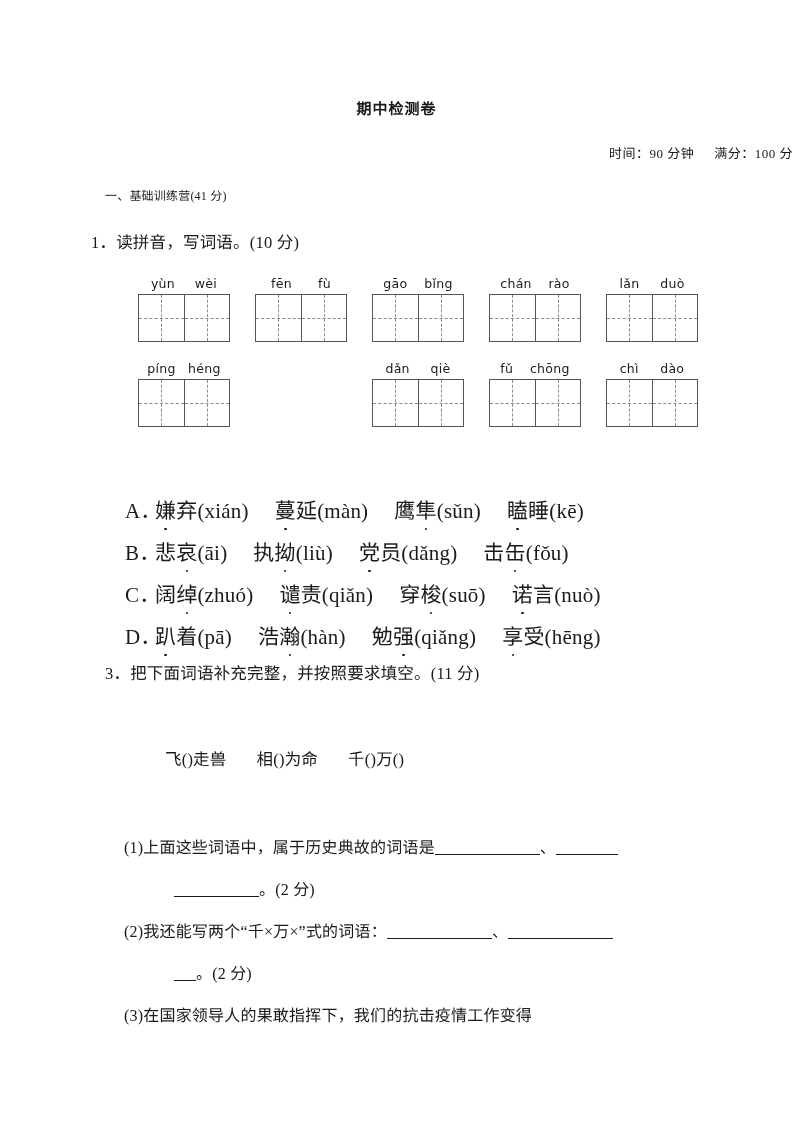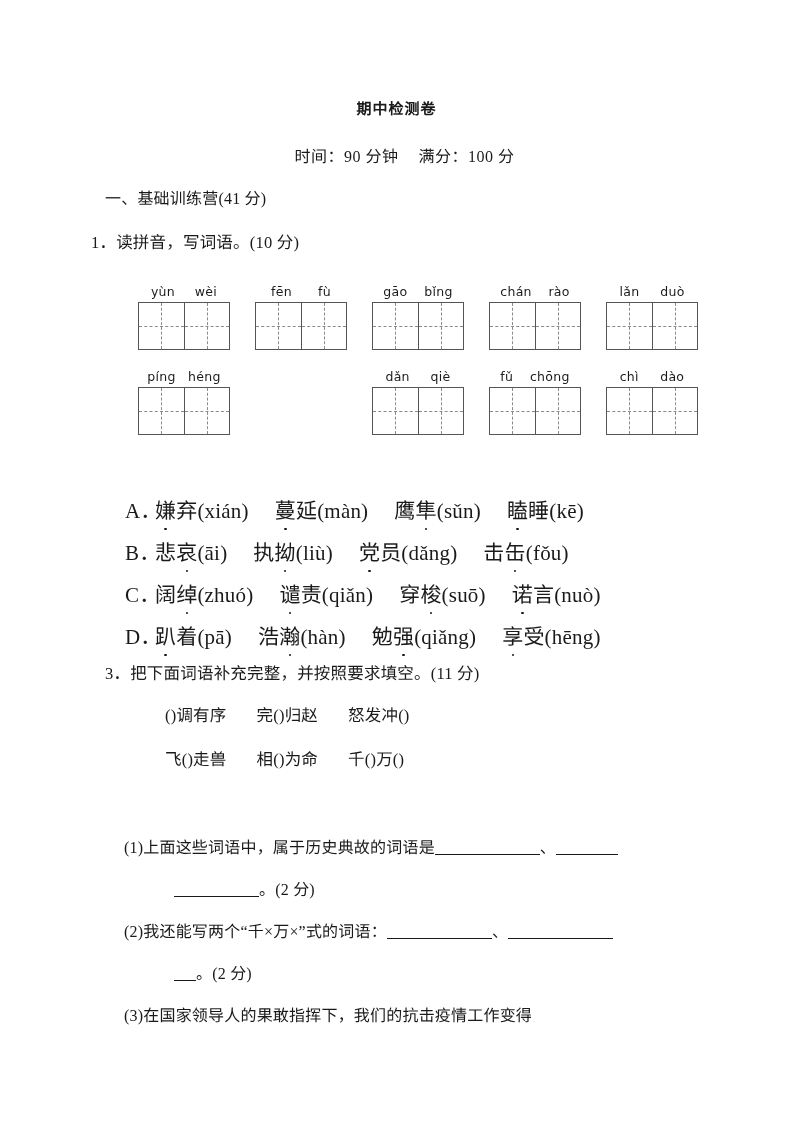--- a/index.html
+++ b/index.html
@@ -33,38 +33,38 @@
     text-align: center;
     font-weight: bold;
     font-size: 15px;
     letter-spacing: 1px;
     font-family: "DejaVu Sans", "Liberation Sans", sans-serif;
   }
   .doc-subtitle {
     position: absolute;
     left: 16px; right: 0;
     top: 143px;
-    text-align: center;
-    font-size: 16px;
+    text-align: right;
+    font-size: 13px;
     letter-spacing: 0.5px;
   }
   .doc-subtitle .gap { display: inline-block; width: 20px; }
 
   
   .line {
     position: absolute;
     font-size: 16.5px;
     line-height: 1.35;
     white-space: nowrap;
     letter-spacing: 0.2px;
   }
   .section-head {
     left: 105px;
     top: 188px;
-    font-size: 16px;
+    font-size: 12px;
   }
   .q-num {
     font-family: "Liberation Serif", serif;
   }
 
   .q1 { left: 91px; top: 232px; text-align: center; }
   .q2 { left: 105px; top: 458px; }
   .q3 { left: 105px; top: 663px; }
 
   .opt { left: 125px; font-size: 21px; }
@@ -129,21 +129,21 @@
     position: absolute;
     left: 138px;
     width: 600px;
     height: 80px;
   }
   .gr1 { top: 270px; }
   .gr2 { top: 355px; }
 
   .grid-group {
     position: absolute;
-    top: 12px;
+    top: 4px;
     width: 92px;
   }
   .pinyin-pair {
     display: flex;
     justify-content: space-around;
     font-family: "DejaVu Sans", "Liberation Sans", sans-serif;
     font-size: 12.5px;
     color: #1a1a1a;
     height: 20px;
     line-height: 20px;
@@ -313,23 +313,20 @@
   </div>
 
   <div class="line opt optD">
     <span class="label">D．</span><span class="item"><span></span><span class="dotted">趴</span><span>着</span><span>(pā)</span></span><span class="item"><span>浩</span><span class="dotted">瀚</span><span></span><span>(hàn)</span></span><span class="item"><span>勉</span><span class="dotted">强</span><span></span><span>(qiǎng)</span></span><span class="item"><span></span><span class="dotted">享</span><span>受</span><span>(hēng)</span></span>
   </div>
 
   <div class="line q3">
     <span class="q-num">3．</span><span>把下面词语补充完整，并按照要求填空。(11 分)</span>
   </div>
 
-  <div class="line idiom-row ir1">
-    <span class="cell"><span>(</span><span class="sp"></span><span>)</span><span>调有序</span></span><span class="cell"><span>完(</span><span class="sp"></span><span>)</span><span>归赵</span></span><span class="cell"><span>怒发冲(</span><span class="sp"></span><span></span><span>)</span></span>
-  </div>
 
   <div class="line idiom-row ir2">
     <span class="cell"><span>飞(</span><span class="sp"></span><span>)</span><span>走兽</span></span><span class="cell"><span>相(</span><span class="sp"></span><span>)</span><span>为命</span></span><span class="cell"><span>千(</span><span class="sp"></span><span>)万(</span><span class="sp"></span><span>)</span></span>
   </div>
 
 
   <div class="line sub s1a">
     <span>(1)上面这些词语中，属于历史典故的词语是</span><span class="blank b-long"></span><span>、</span><span class="blank b-tail"></span>
   </div>
   <div class="line sub s1b">

